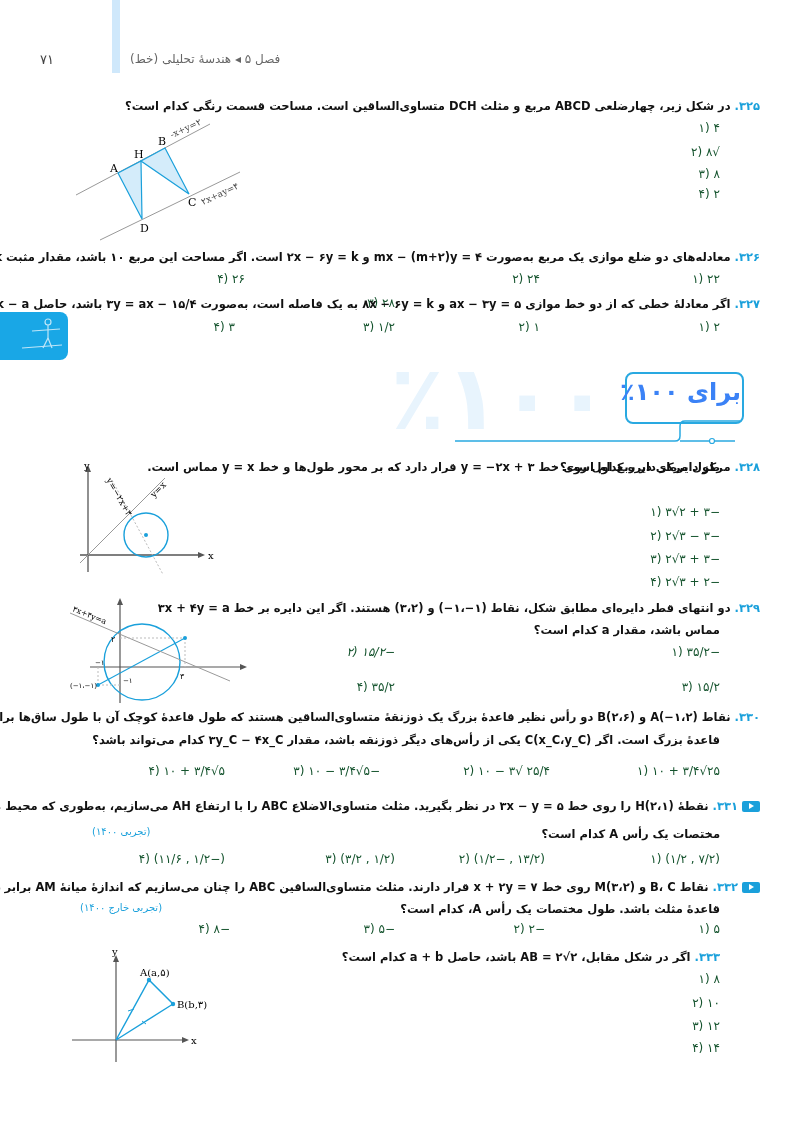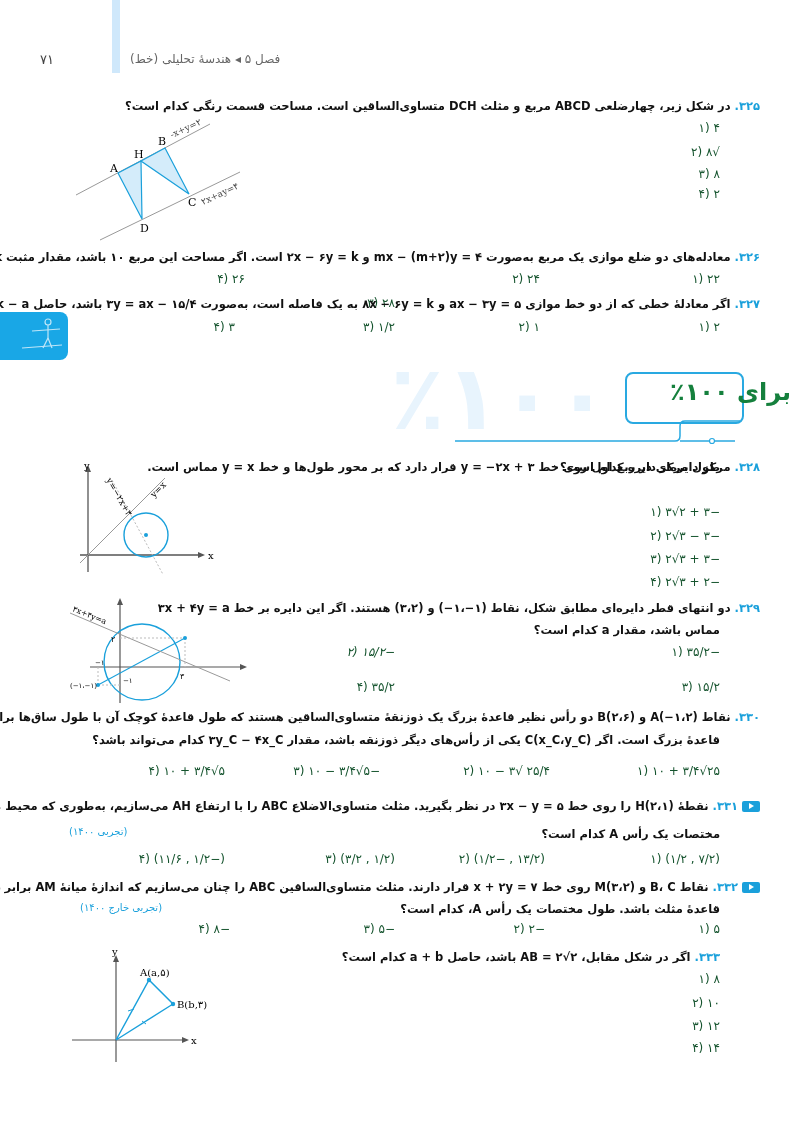--- a/index.html
+++ b/index.html
@@ -11,21 +11,21 @@
   .abs { position: absolute; }
   .header-bar { left: 112px; top: 0; width: 8px; height: 73px; background: #cfe8fb; }
   .page-num { left: 40px; top: 52px; font-size: 13px; color: #444; }
   .chapter { left: 130px; top: 52px; font-size: 12px; color: #666; direction: rtl; }
   .qtext { font-size: 11.5px; font-weight: bold; color: #111; direction: rtl; text-align: right; white-space: nowrap; }
   .qnum { color: #1aa0db; }
   .opt { font-size: 12px; color: #14532d; direction: rtl; white-space: nowrap; }
   .src { font-size: 10px; color: #1aa0db; direction: rtl; }
   .side-tab { left: 0; top: 312px; width: 68px; height: 48px; background: #19a7e6; border-radius: 0 8px 8px 0; }
   .banner-box { left: 625px; top: 372px; width: 115px; height: 48px; border: 2px solid #29a9e1; border-radius: 8px; }
-  .banner-text { left: 670px; top: 378px; font-size: 24px; color: #15803d; font-weight: bold; direction: rtl; }
+  .banner-text { left: 620px; top: 378px; font-size: 24px; color: #3b82f6; font-weight: bold; direction: rtl; }
   .bg-percent { left: 390px; top: 345px; font-size: 90px; font-weight: bold; color: #e8f4fd; letter-spacing: 6px; }
   .play-icon { display:inline-block; width: 18px; height: 11px; background: #1aa0db; border-radius: 2px; vertical-align: middle; position: relative; }
   .play-icon::after { content:""; position:absolute; left:7px; top:2px; border-left:5px solid #fff; border-top:3.5px solid transparent; border-bottom:3.5px solid transparent; }
   svg text { font-family: "DejaVu Serif", serif; }
 </style>
 </head>
 <body>
 
 <div class="abs header-bar"></div>
 <div class="abs page-num">۷۱</div>
@@ -157,21 +157,21 @@
 <div class="abs opt" style="right:255px; top:764px;">۲۵/۴ √۳ − ۱۰ (۲</div>
 <div class="abs opt" style="right:425px; top:764px;">−۵√۳/۴ − ۱۰ (۳</div>
 <div class="abs opt" style="right:580px; top:764px;">۵√۳/۴ + ۱۰ (۴</div>
 
 <div class="abs qtext" style="right:45px; top:799px;">
   <span class="play-icon"></span>
   <span class="qnum">۳۳۱.</span>
   <span>نقطهٔ H(۲،۱) را روی خط ۳x − y = ۵ در نظر بگیرید. مثلث متساوی‌الاضلاع ABC را با ارتفاع AH می‌سازیم، به‌طوری که محیط مثلث √۲۷۰ واحد باشد.</span>
 </div>
 <div class="abs qtext" style="right:85px; top:827px;">مختصات یک رأس A کدام است؟</div>
-<div class="abs src" style="left:69px; top:826px;text-align:center;">(تجربی ۱۴۰۰)</div>
+<div class="abs src" style="left:92px; top:826px;text-align:center;">(تجربی ۱۴۰۰)</div>
 <div class="abs opt" style="right:85px; top:852px;">(۷/۲ , ۱/۲) (۱</div>
 <div class="abs opt" style="right:260px; top:852px;">(۱۳/۲ , −۱/۲) (۲</div>
 <div class="abs opt" style="right:410px; top:852px;">(۱/۲ , ۳/۲) (۳</div>
 <div class="abs opt" style="right:580px; top:852px;">(−۱/۲ , ۱۱/۶) (۴</div>
 
 <div class="abs qtext" style="right:45px; top:880px;">
   <span class="play-icon"></span>
   <span class="qnum">۳۳۲.</span>
   <span>نقاط B، C و M(۳،۲) روی خط x + ۲y = ۷ قرار دارند. مثلث متساوی‌الساقین ABC را چنان می‌سازیم که اندازهٔ میانهٔ AM برابر ۵√۵ واحد و BC</span>
 </div>

